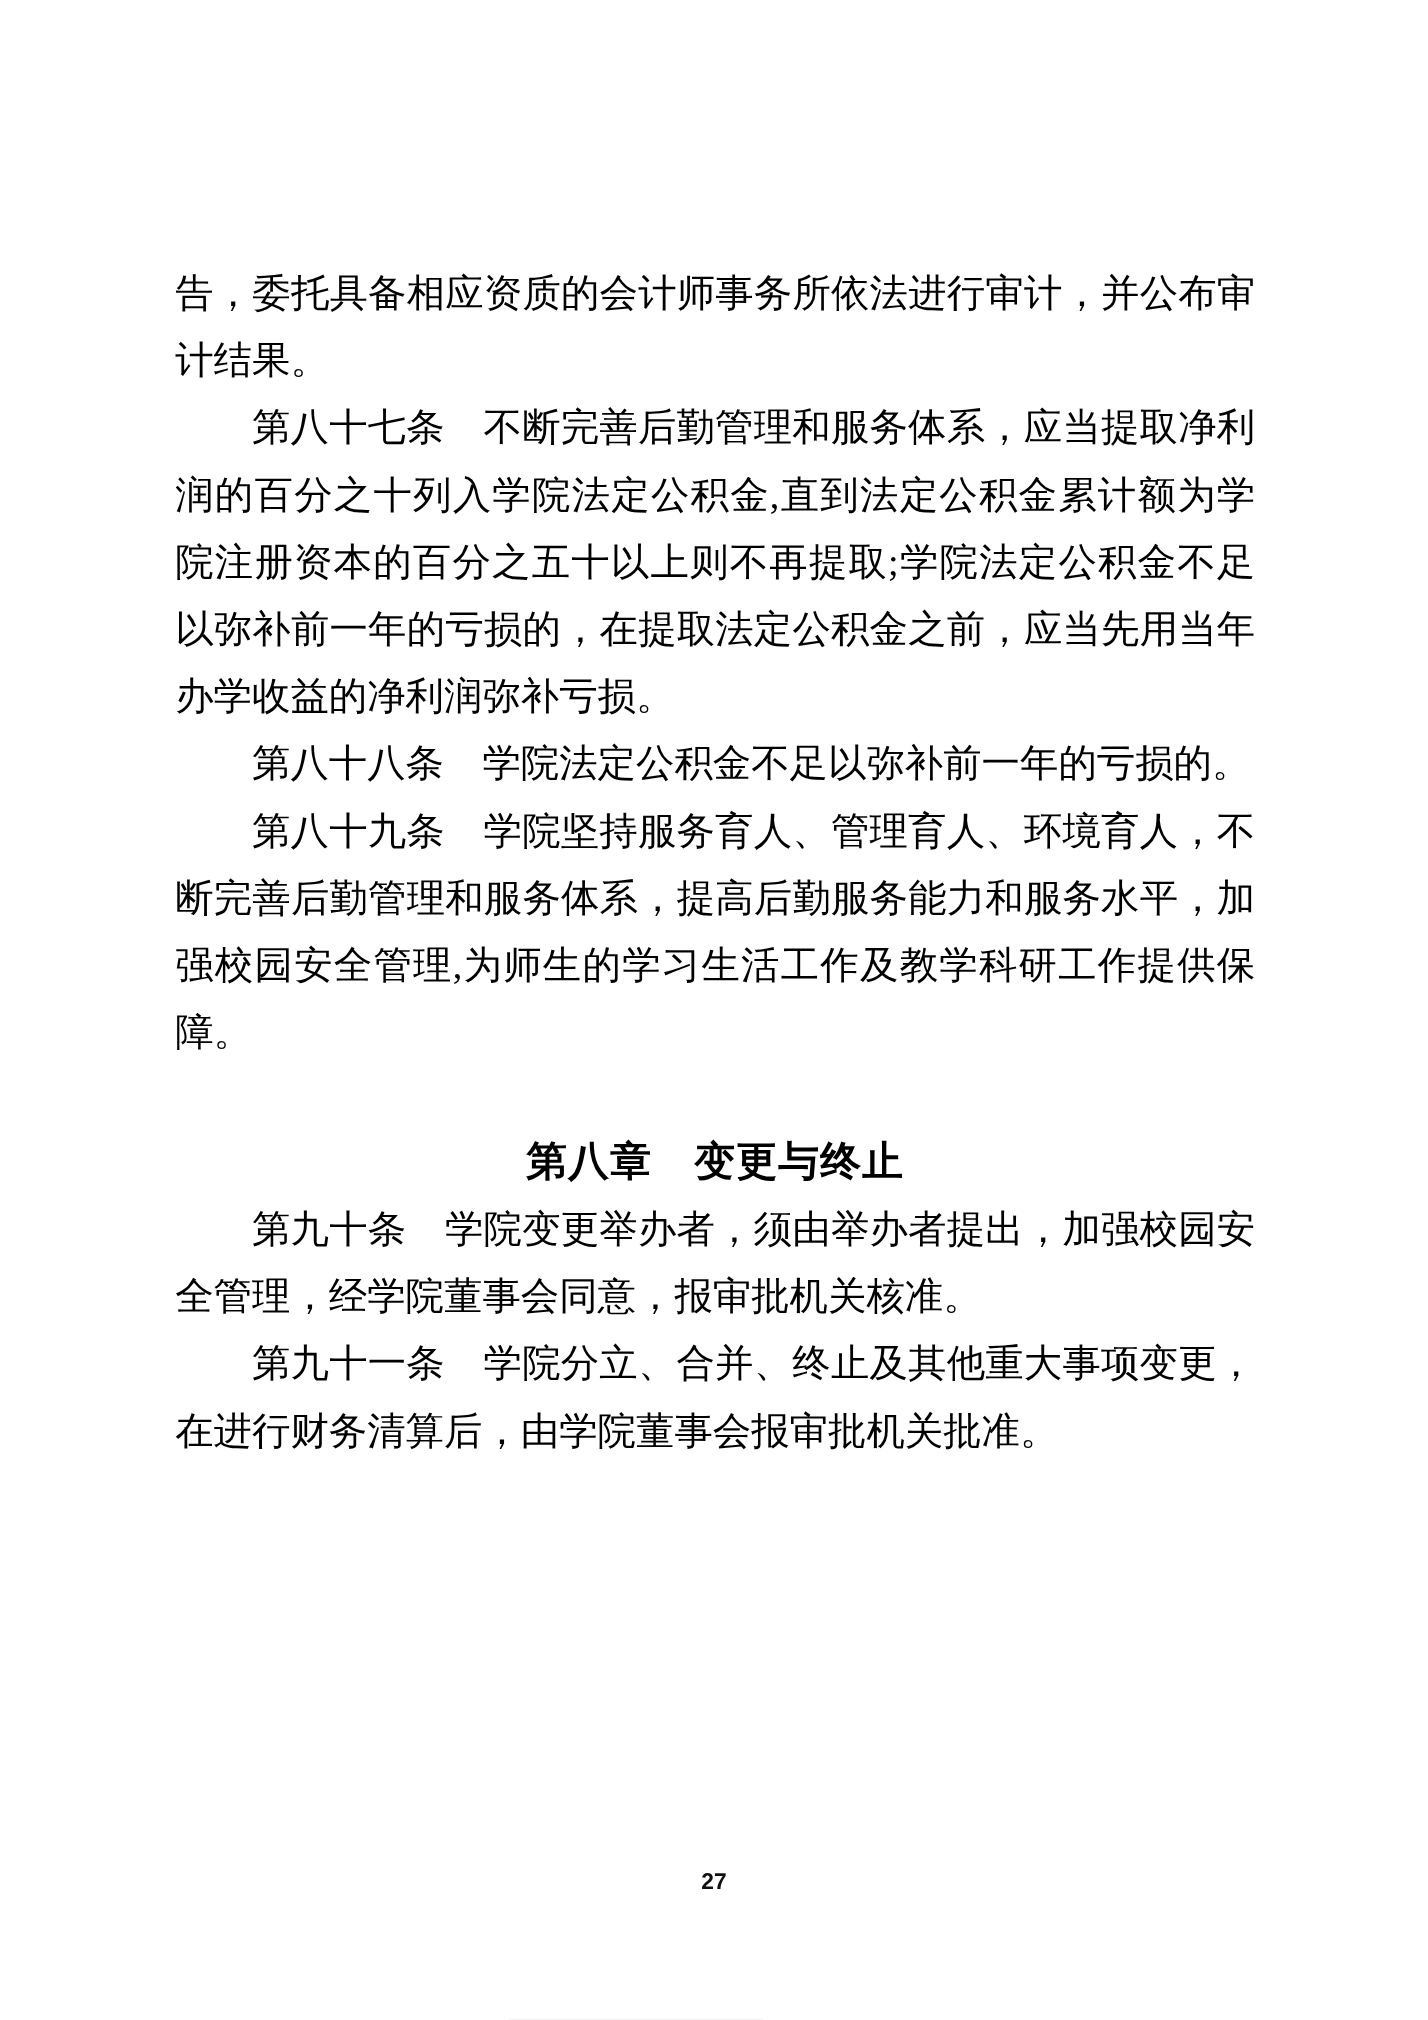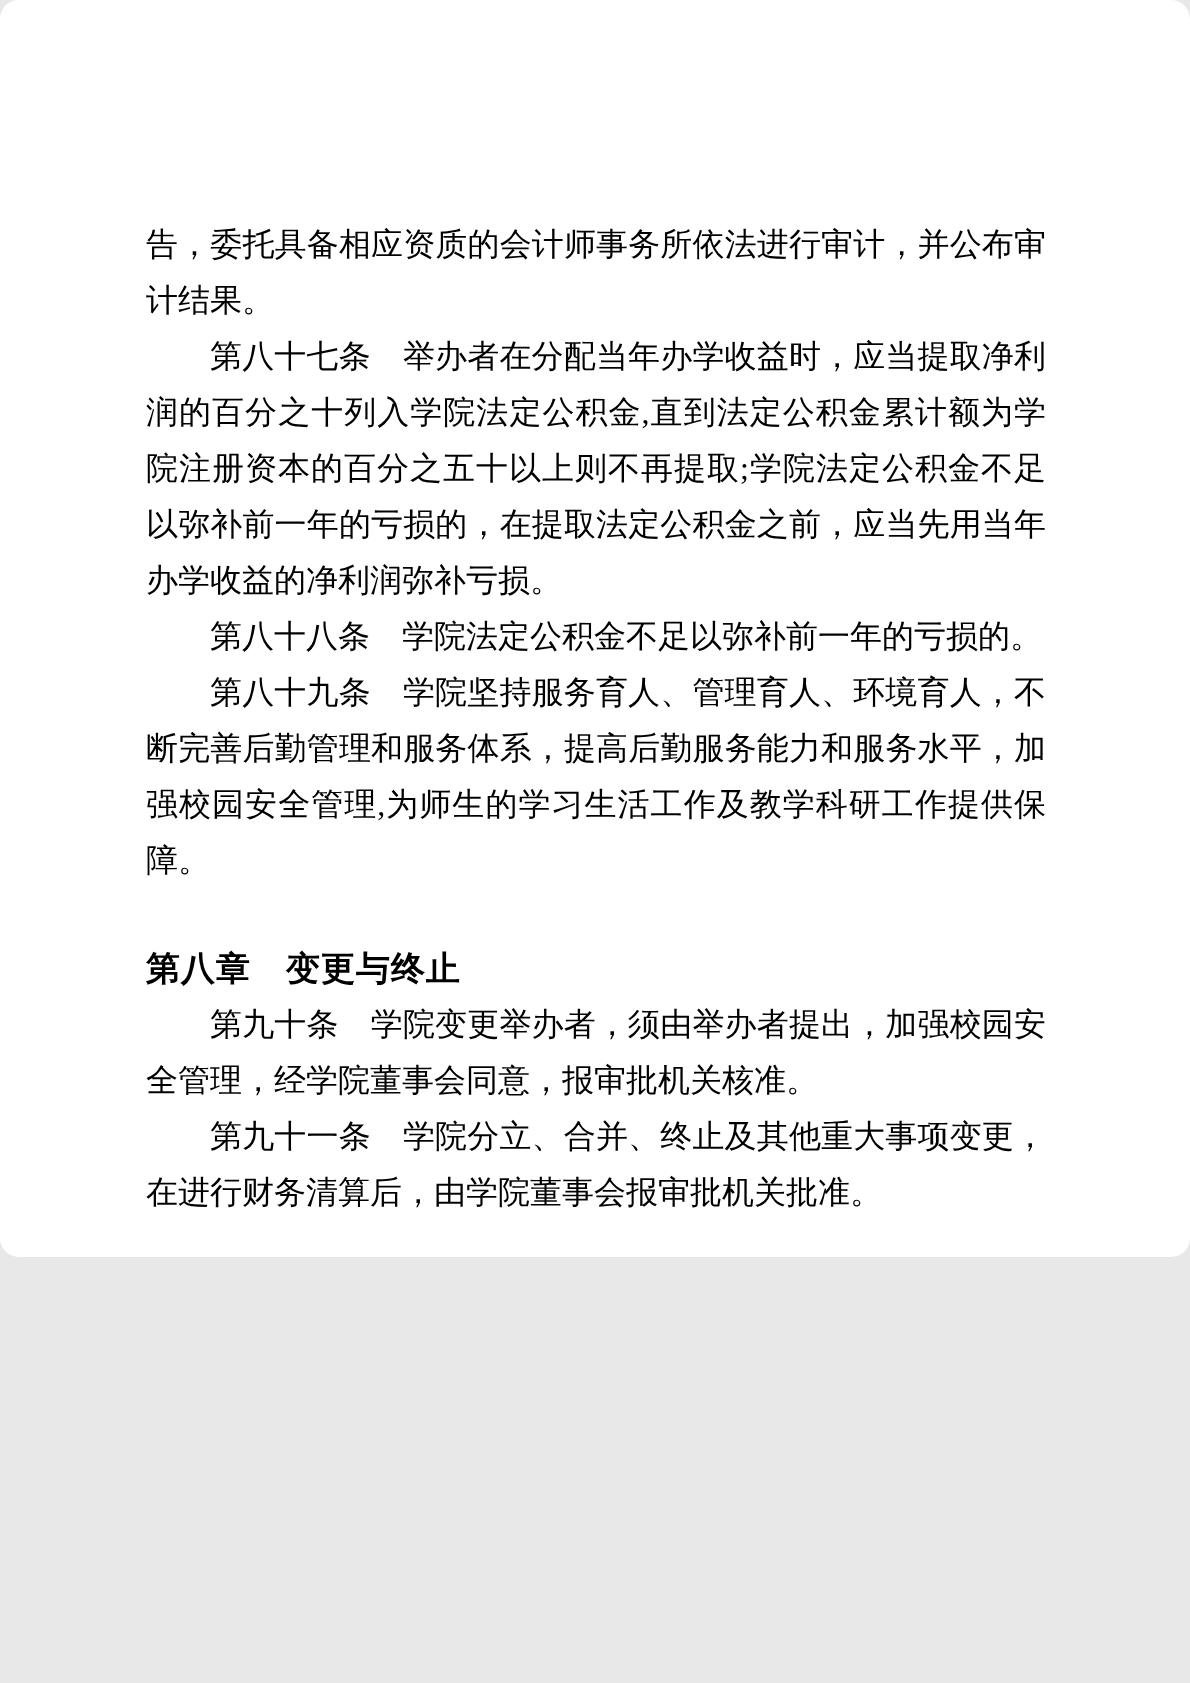--- a/index.html
+++ b/index.html
@@ -3,26 +3,25 @@
 <meta charset="utf-8">
 <style>
   html, body {
     margin: 0;
     padding: 0;
     background: #e8e8e8;
   }
   .page {
     position: relative;
     width: 1190px;
-    height: 1257px;
+    height: 1683px;
     background: #ffffff;
     overflow: hidden;
     font-family: "Liberation Serif", "DejaVu Serif", serif;
     color: #000000;
-    border-radius: 19px;
   }
   .content {
     position: absolute;
     left: 146px;
     top: 216px;
     width: 900px;
     font-size: 32px;
     line-height: 56px;
     text-align: justify;
     text-justify: inter-ideograph;
@@ -32,21 +31,21 @@
     padding: 0;
     text-indent: 2em;
   }
   .para.no-indent {
     text-indent: 0;
   }
   .chapter-heading {
     margin: 52px 0 0 0;
     padding: 0;
     text-indent: 0;
-    text-align: left;
+    text-align: center;
     font-family: "Liberation Sans", "DejaVu Sans", sans-serif;
     font-weight: bold;
     font-size: 34px;
     line-height: 56px;
     letter-spacing: 1px;
   }
   .page-footer {
     position: absolute;
     left: 0;
     right: 0;
@@ -57,21 +56,21 @@
     font-weight: 600;
     color: #111111;
   }
 </style>
 </head>
 <body>
 
 <div class="page">
   <div class="content">
     <p class="para no-indent">告，委托具备相应资质的会计师事务所依法进行审计，并公布审计结果。</p>
-    <p class="para">第八十七条　举办者在分配当年办学收益时，应当提取净利润的百分之十列入学院法定公积金,直到法定公积金累计额为学院注册资本的百分之五十以上则不再提取;学院法定公积金不足以弥补前一年的亏损的，在提取法定公积金之前，应当先用当年办学收益的净利润弥补亏损。</p>
+    <p class="para">第八十七条　不断完善后勤管理和服务体系，应当提取净利润的百分之十列入学院法定公积金,直到法定公积金累计额为学院注册资本的百分之五十以上则不再提取;学院法定公积金不足以弥补前一年的亏损的，在提取法定公积金之前，应当先用当年办学收益的净利润弥补亏损。</p>
     <p class="para">第八十八条　学院法定公积金不足以弥补前一年的亏损的。</p>
     <p class="para">第八十九条　学院坚持服务育人、管理育人、环境育人，不断完善后勤管理和服务体系，提高后勤服务能力和服务水平，加强校园安全管理,为师生的学习生活工作及教学科研工作提供保障。</p>
     <h2 class="chapter-heading">第八章　变更与终止</h2>
     <p class="para">第九十条　学院变更举办者，须由举办者提出，加强校园安全管理，经学院董事会同意，报审批机关核准。</p>
     <p class="para">第九十一条　学院分立、合并、终止及其他重大事项变更，在进行财务清算后，由学院董事会报审批机关批准。</p>
   </div>
 
   <div class="page-footer">27</div>
 </div>
 

